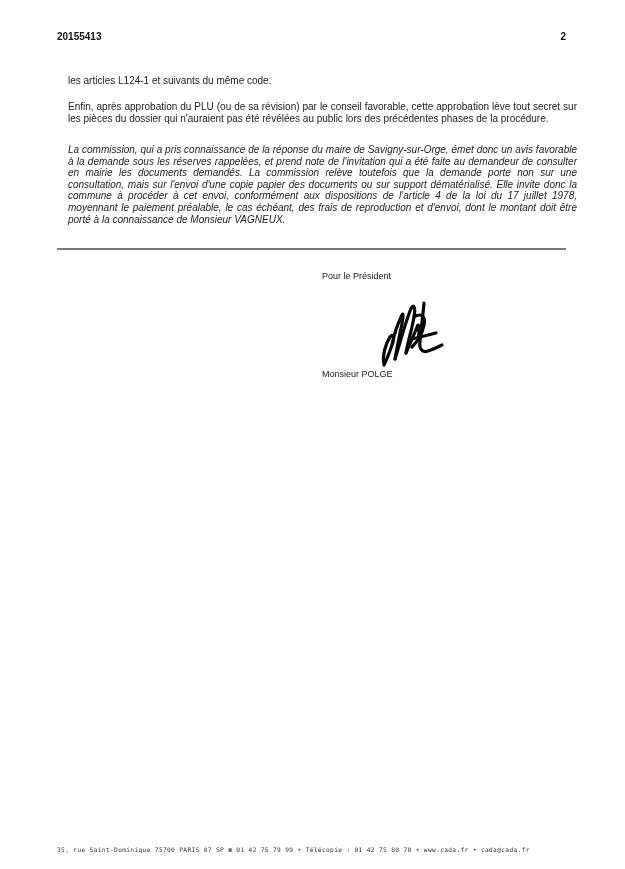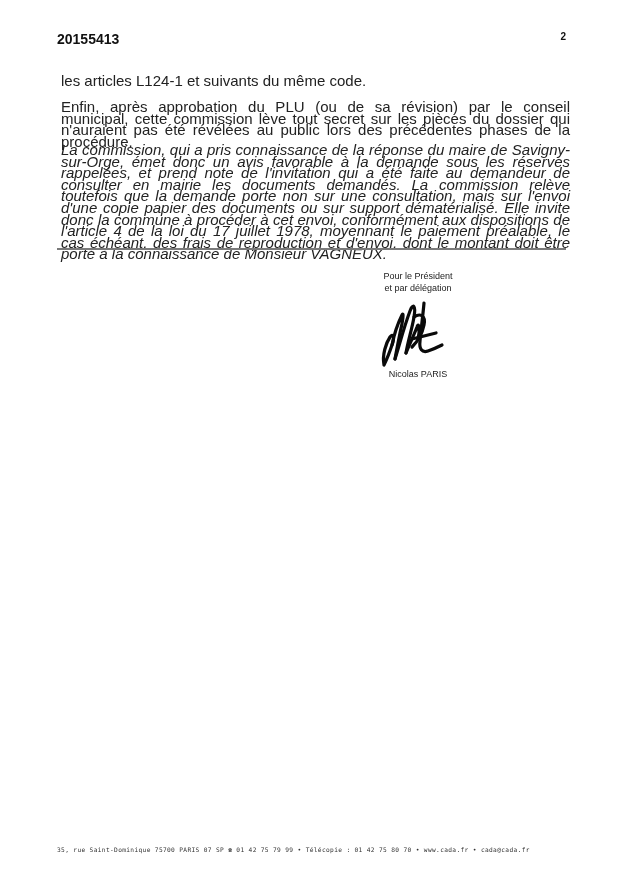--- a/index.html
+++ b/index.html
@@ -12,57 +12,57 @@
       height: 869px;
       position: relative;
       overflow: hidden;
       font-family: "Liberation Sans", sans-serif;
       color: #1a1a1a;
     }
     .header-ref {
       position: absolute;
       left: 57px;
       top: 31px;
-      font-size: 14px;
+      font-size: 10px;
       font-weight: bold;
       color: #111;
     }
     .header-page {
       position: absolute;
       right: 59px;
       top: 31px;
       font-size: 10px;
       font-weight: bold;
       color: #111;
     }
     .body-text {
       position: absolute;
-      left: 61px;
+      left: 68px;
       width: 509px;
-      font-size: 15px;
+      font-size: 10px;
       line-height: 11.6px;
       text-align: justify;
       color: #222;
     }
     .p1 { top: 75px; }
     .p2 { top: 101px; }
     .p3 { top: 144px; font-style: italic; }
     .separator {
       position: absolute;
       left: 57px;
       width: 509px;
       top: 248px;
       height: 2px;
       background: #7a7a7a;
     }
     .sig-block {
       position: absolute;
       left: 322px;
       width: 192px;
-      text-align: center;
+      text-align: left;
       font-size: 9px;
       line-height: 11.6px;
       color: #222;
     }
     .sig-top { top: 271px; }
     .sig-bottom { top: 369px; }
     .signature {
       position: absolute;
       left: 376px;
       top: 297px;
@@ -80,44 +80,43 @@
       white-space: nowrap;
     }
   </style>
 </head>
 <body>
 
 <div class="header-ref">20155413</div>
 <div class="header-page">2</div>
 
 <div class="body-text p1">les articles L124-1 et suivants du même code.</div>
-<div class="body-text p2">Enfin, après approbation du PLU (ou de sa révision) par le conseil municipal, cette commission lève tout secret sur les pièces du dossier qui n'auraient pas été révélées au public lors des précédentes phases de la procédure.</div>
+<div class="body-text p2">Enfin, après approbation du PLU (ou de sa révision) par le conseil favorable, cette approbation lève tout secret sur les pièces du dossier qui n'auraient pas été révélées au public lors des précédentes phases de la procédure.</div>
 <div class="body-text p3">La commission, qui a pris connaissance de la réponse du maire de Savigny-sur-Orge, émet donc un avis favorable à la demande sous les réserves rappelées, et prend note de l'invitation qui a été faite au demandeur de consulter en mairie les documents demandés. La commission relève toutefois que la demande porte non sur une consultation, mais sur l'envoi d'une copie papier des documents ou sur support dématérialisé. Elle invite donc la commune à procéder à cet envoi, conformément aux dispositions de l'article 4 de la loi du 17 juillet 1978, moyennant le paiement préalable, le cas échéant, des frais de reproduction et d'envoi, dont le montant doit être porté à la connaissance de Monsieur VAGNEUX.</div>
 
 <div class="separator"></div>
 
 <div class="sig-block sig-top">
   <div>Pour le Président</div>
-  <div>et par délégation</div>
 </div>
 
 <svg class="signature" viewBox="0 0 70 72">
   <g fill="none" stroke="#0a0a0a" stroke-width="3.2" stroke-linecap="round" stroke-linejoin="round">
     <path d="M8 68 C6 58 10 46 14 40 C17 36 19 40 16 48 C13 57 9 66 8 68"></path>
     <path d="M16 48 C18 38 22 26 26 18 C28 14 27 24 24 36 C22 46 20 56 19 62"></path>
     <path d="M19 62 C24 46 28 30 34 14 C37 6 40 8 38 20 C36 32 32 44 30 56"></path>
     <path d="M30 56 C34 46 38 38 41 30 C43 24 44 34 42 42"></path>
     <path d="M38 20 C44 16 50 18 48 28 C46 38 40 46 36 50"></path>
     <path d="M48 6 C47 18 45 32 44 44 C43 52 46 56 52 54 C58 52 62 50 66 48"></path>
     <path d="M36 42 C44 40 52 38 60 36"></path>
   </g>
 </svg>
 
 <div class="sig-block sig-bottom">
-  <div>Nicolas PARIS</div>
+  <div>Monsieur POLGE</div>
 </div>
 
 <div class="footer">
   <span>35, rue Saint-Dominique 75700 PARIS 07 SP</span>
   <span>☎</span>
   <span>01 42 75 79 99</span>
   <span>•</span>
   <span>Télécopie : 01 42 75 80 70</span>
   <span>•</span>
   <span>www.cada.fr</span>

